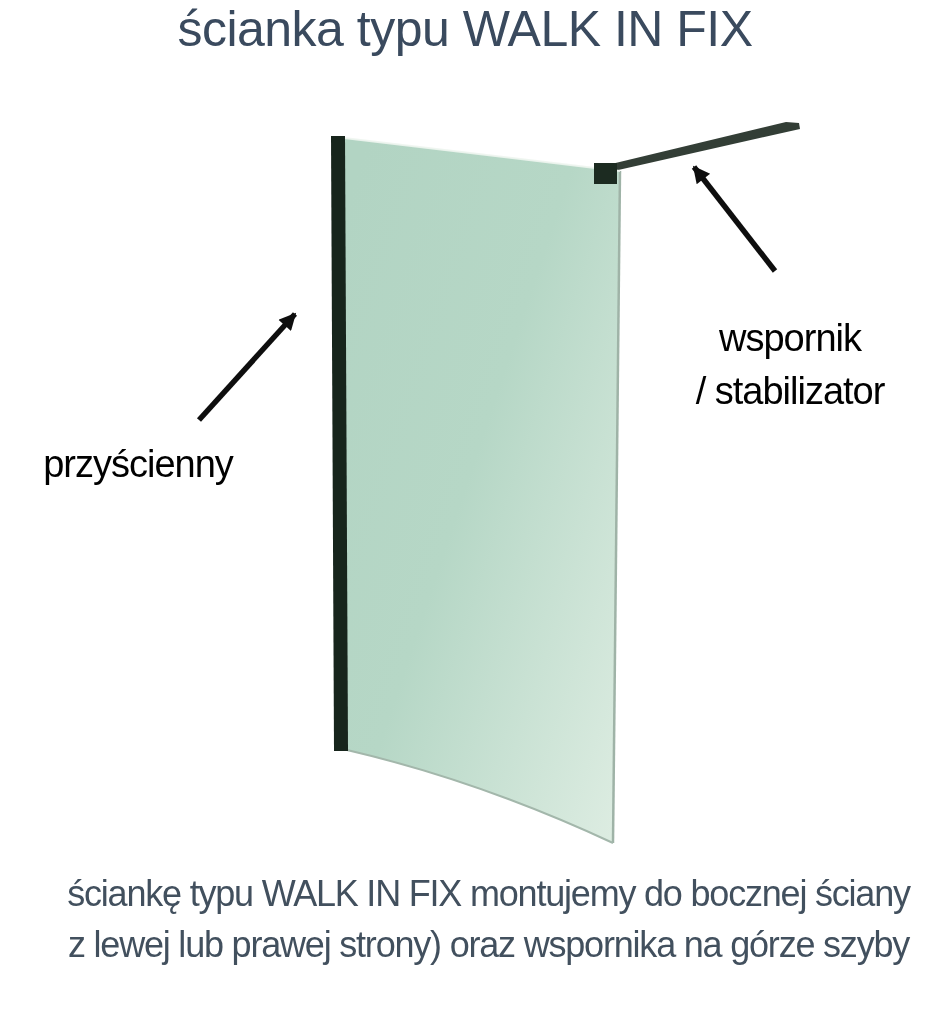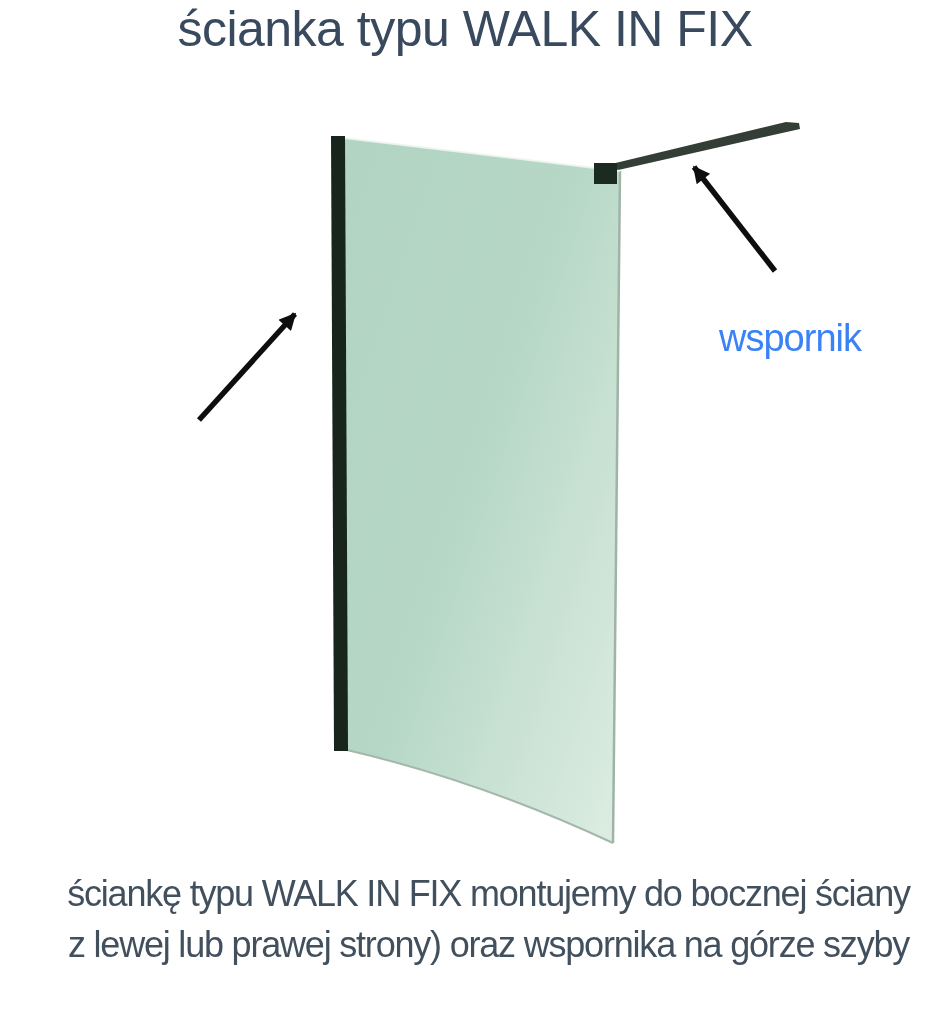--- a/index.html
+++ b/index.html
@@ -30,21 +30,21 @@
     position: absolute;
     top: 0;
     left: 0;
   }
   .part-label {
     position: absolute;
     font-size: 38px;
     font-weight: 400;
     letter-spacing: -1px;
     line-height: 53px;
-    color: #3b82f6;
+    color: #000000;
     text-align: center;
   }
   .label-wall-profile {
     left: 18px;
     top: 438px;
     width: 240px;
   }
   .label-stabilizer {
     left: 650px;
     top: 312px;
@@ -95,24 +95,26 @@
     <polygon points="331,136 345,136 348,751 334,751" fill="#17251c"></polygon>
 
     <rect x="594" y="163" width="23" height="21" fill="#1c2b21"></rect>
 
     <line x1="199" y1="420" x2="295" y2="314" stroke="#0e0e0e" stroke-width="5.5" marker-end="url(#arrowHead)"></line>
 
     <line x1="775" y1="271" x2="694" y2="167" stroke="#0e0e0e" stroke-width="5.5" marker-end="url(#arrowHead)"></line>
   </svg>
 
   <div class="part-label label-wall-profile">
+    <span class="label-line">przyścienny</span>
   </div>
 
   <div class="part-label label-stabilizer">
     <span class="label-line">wspornik</span>
+    <span class="label-line">/ stabilizator</span>
   </div>
 
   <div class="description">
     <div class="description-line">ściankę typu WALK IN FIX montujemy do bocznej ściany</div>
     <div class="description-line">z lewej lub prawej strony) oraz wspornika na górze szyby</div>
   </div>
 
 </div>
 
 </body></html>

